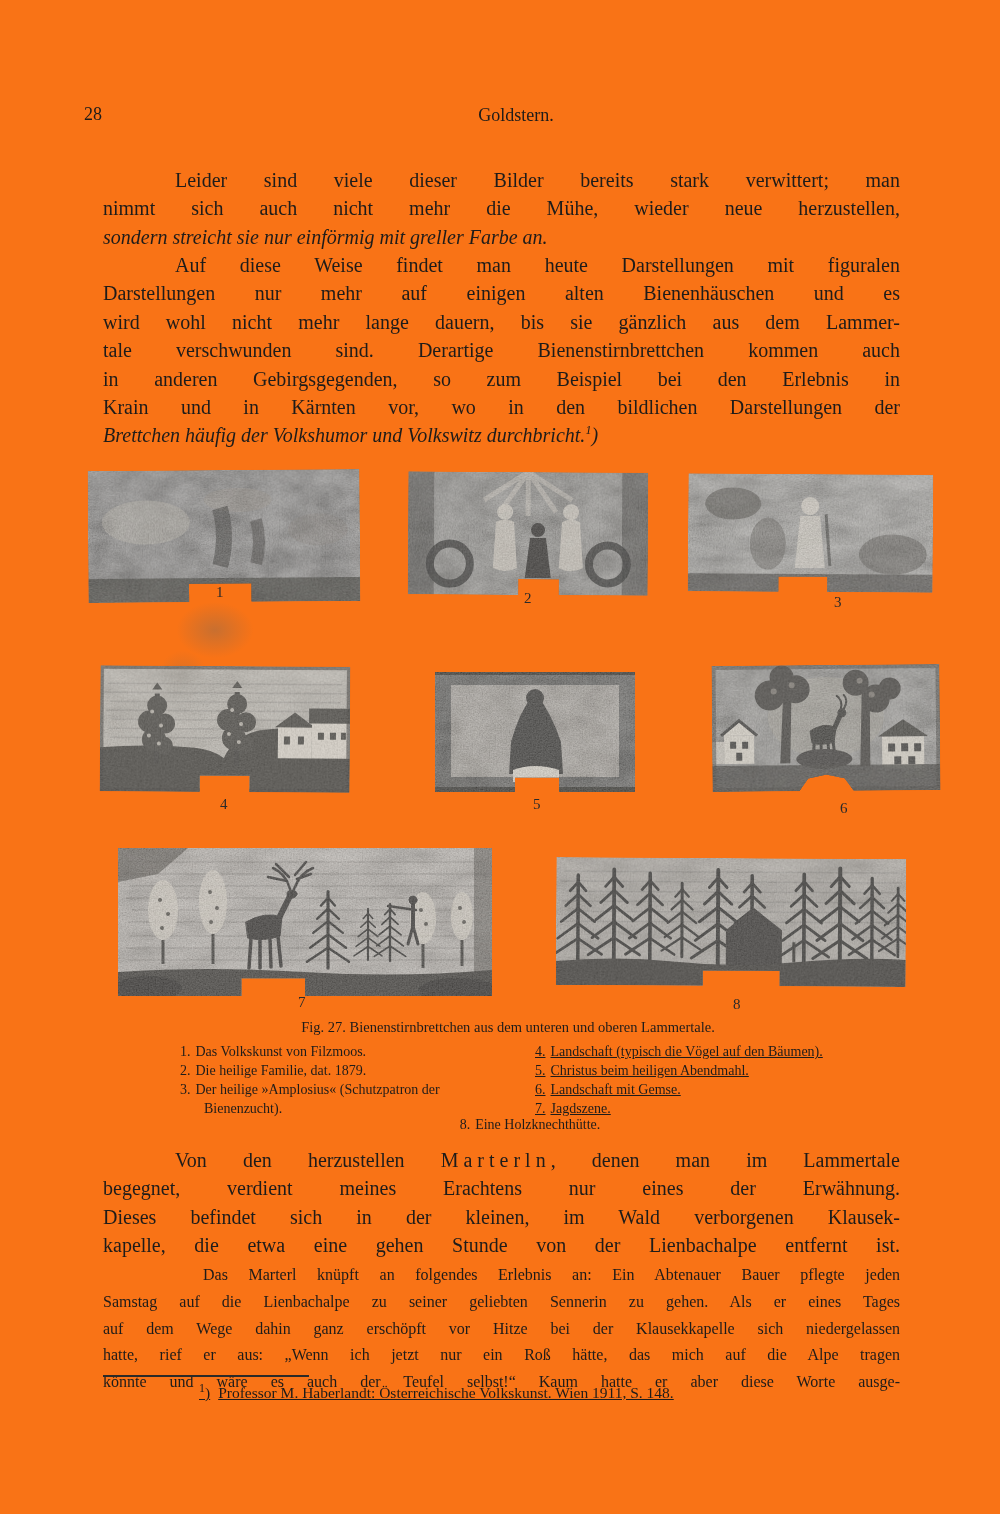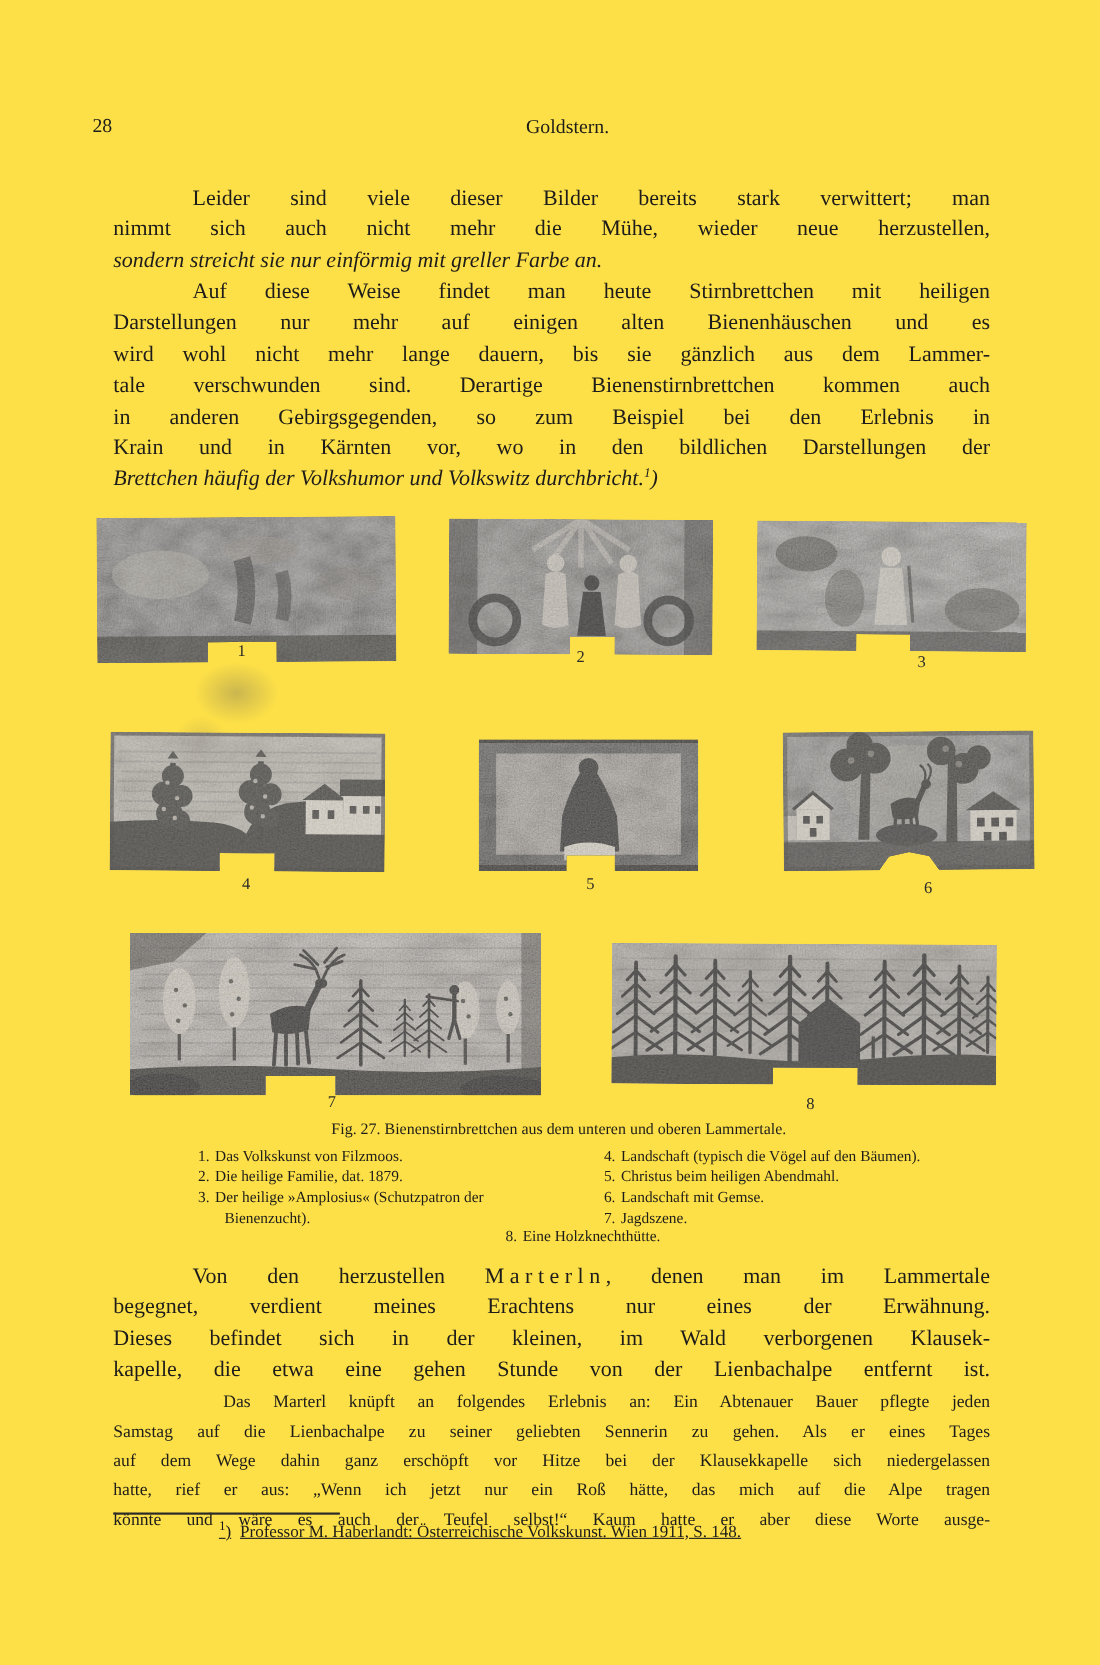--- a/index.html
+++ b/index.html
@@ -1,17 +1,17 @@
 <!DOCTYPE html>
 <html><head>
 <meta charset="utf-8">
 <style>
   html,body{margin:0;padding:0;background:#e8e8e8;}
   .page{
-    position:relative; width:1000px; height:1514px; background:#fde047;
+    position:relative; width:1000px; height:1514px; background:#f97316;
     font-family:"Liberation Serif", serif; color:#1e1c1a; overflow:hidden;
     margin:0 auto;
   }
   
   .pagenum{position:absolute; left:84px; top:104px; font-size:18px;}
   .running{position:absolute; left:0; right:0; top:105px; text-align:center; font-size:18px; transform:translateX(16px);}
   
   .textblock{position:absolute; left:103px; width:797px; font-size:20px; line-height:28.4px;}
   .jline{text-align:justify; text-align-last:justify;}
   .lline{text-align:left;font-style:italic;}
@@ -22,21 +22,21 @@
   
   .fig{position:absolute; left:0; top:462px; width:1000px; height:560px; margin:0; padding:0;}
   .board{position:absolute; overflow:hidden;}
   .board svg{display:block; width:100%; height:100%;}
   .fig-num{position:absolute; font-size:15px; color:#2a2a2a;}
   .smudge{position:absolute; pointer-events:none;}
   
   .caption{position:absolute; left:0; top:1019px; width:1000px; text-align:center; font-size:14.5px; transform:translateX(8px);}
   .legend-col{position:absolute; font-size:14px; line-height:19px;}
   .legend-left{left:180px; top:1042px; width:338px;}
-  .legend-right{left:549px; top:1042px; width:390px;}
+  .legend-right{left:535px; top:1042px; width:390px;text-decoration:underline;}
   .legend-item{padding-left:24px; text-indent:-24px;}
   .lnum{margin-right:5px;}
   .legend-center{position:absolute; left:0; top:1117px; width:1000px; text-align:center; font-size:14px; transform:translateX(30px);}
   
   .small{font-size:16px; line-height:26.8px;}
   .fnrule{position:absolute; left:103px; top:1375px; width:206px; height:2px; background:#2b2a28;}
   .footnote{position:absolute; left:103px; top:1384px; width:797px; font-size:15.5px;text-decoration:underline;}
   .fnclose{margin-right:8px;}
   
   .r1{transform:rotate(-0.4deg);} .r2{transform:rotate(0.3deg);} .r3{transform:rotate(0.4deg);}
@@ -80,21 +80,21 @@
   <span class="pagenum">28</span>
   <span class="running">Goldstern.</span>
 
   <div class="textblock" style="top:166px">
     <div class="jline ind">Leider sind viele dieser Bilder bereits stark verwittert; man</div>
     <div class="jline">nimmt sich auch nicht mehr die Mühe, wieder neue herzustellen,</div>
     <div class="lline">sondern streicht sie nur einförmig mit greller Farbe an.</div>
   </div>
 
   <div class="textblock" style="top:251px">
-    <div class="jline ind">Auf diese Weise findet man heute Stirnbrettchen mit heiligen</div>
+    <div class="jline ind">Auf diese Weise findet man heute Darstellungen mit figuralen</div>
     <div class="jline">Darstellungen nur mehr auf einigen alten Bienenhäuschen und es</div>
     <div class="jline">wird wohl nicht mehr lange dauern, bis sie gänzlich aus dem Lammer-</div>
     <div class="jline">tale verschwunden sind. Derartige Bienenstirnbrettchen kommen auch</div>
     <div class="jline">in anderen Gebirgsgegenden, so zum Beispiel bei den Erlebnis in</div>
     <div class="jline">Krain und in Kärnten vor, wo in den bildlichen Darstellungen der</div>
     <div class="lline"><span>Brettchen häufig der Volkshumor und Volkswitz durchbricht.</span><sup class="fnref">1</sup><span>)</span></div>
   </div>
 
   <figure class="fig">
 

